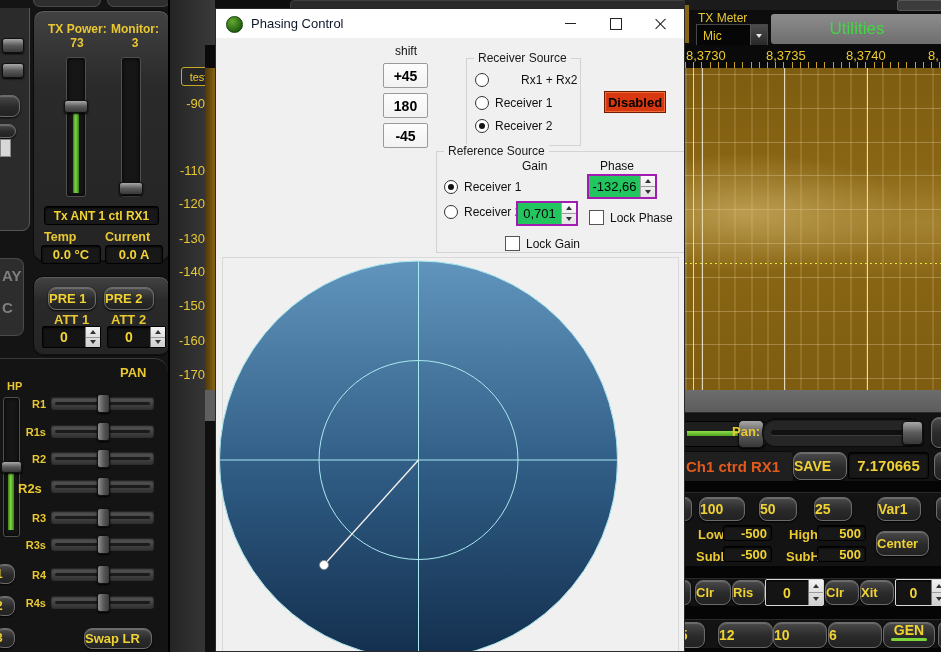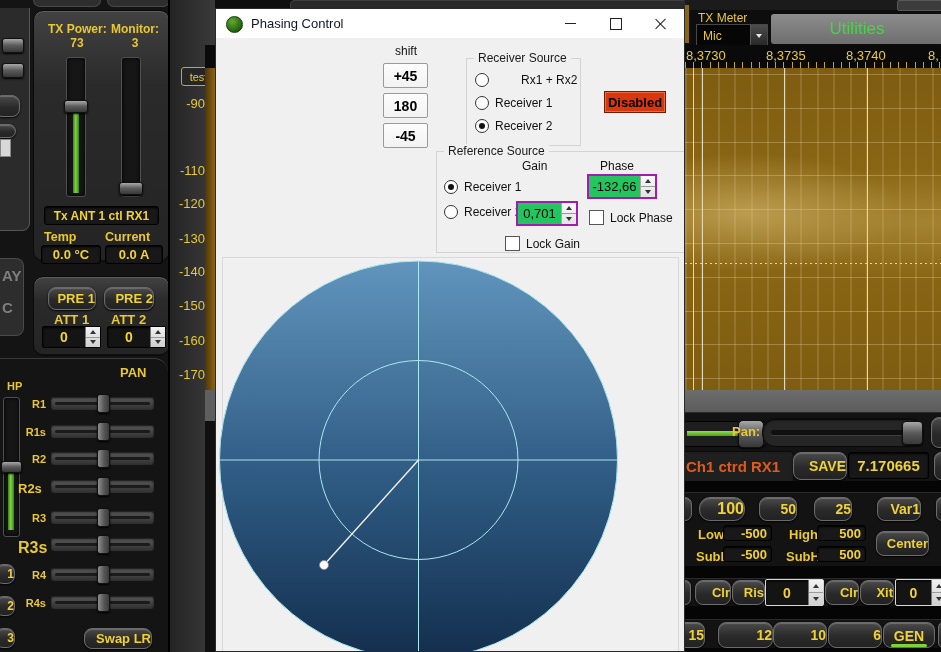--- a/index.html
+++ b/index.html
@@ -5,21 +5,21 @@
   html,body{margin:0;padding:0;background:#000;}
   #root{position:relative;width:941px;height:652px;overflow:hidden;background:#141414;
         font-family:"Liberation Sans",sans-serif;-webkit-font-smoothing:antialiased;}
   .abs{position:absolute;}
   .yl{color:#e9c832;font-weight:bold;}
   .lbl{font-size:12px;}
   
   .btnD{background:linear-gradient(180deg,#4a4a4a,#2a2a2a 55%,#222);border:1px solid #6b6b6b;
         border-radius:8px;color:#f0d232;font-weight:bold;text-align:center;
         box-shadow:inset 0 1px 1px rgba(255,255,255,.22),0 1px 2px rgba(0,0,0,.9);
-        display:flex;align-items:center;justify-content:flex-end;}
+        display:flex;align-items:center;justify-content:flex-start;}
   .lcd{background:#181818;border:1px solid #000;border-radius:3px;color:#f2d334;font-weight:bold;
        display:flex;align-items:center;justify-content:center;box-shadow:inset 0 1px 2px #000;}
   .panel{background:linear-gradient(180deg,#424242,#2a2a2a 30%,#242424);border-radius:10px;
          border:1px solid #0a0a0a;box-shadow:inset 0 1px 0 #5d5d5d,inset 0 -1px 0 #111;}
   
   .vtrack{background:#161616;border:1px solid #4f4f4f;border-radius:3px;box-shadow:inset 0 0 4px #000;}
   .gfillV{background:linear-gradient(90deg,#3a7d1d,#7ed73f 45%,#3a7d1d);}
   .vthumb{background:linear-gradient(180deg,#a8a8a8,#5a5a5a 50%,#383838);border:1px solid #101010;border-radius:3px;
           box-shadow:0 1px 2px #000;}
   
@@ -161,21 +161,21 @@
           <div class="hthumb" style="left:46px;top:-3px;width:11px;height:17px;"></div>
         </div>
       <div class="abs yl" style="left:18px;top:122px;width:28px;text-align:left;font-size:13px;">R2s</div>
       <div class="abs htrack" style="left:50px;top:120px;width:103px;height:13px;">
           <div class="hthumb" style="left:46px;top:-3px;width:11px;height:17px;"></div>
         </div>
       <div class="abs yl" style="left:18px;top:153px;width:28px;text-align:right;font-size:11px;">R3</div>
       <div class="abs htrack" style="left:50px;top:151px;width:103px;height:13px;">
           <div class="hthumb" style="left:46px;top:-3px;width:11px;height:17px;"></div>
         </div>
-      <div class="abs yl" style="left:18px;top:180px;width:28px;text-align:left;font-size:16px;">R3s</div>
+      <div class="abs yl" style="left:18px;top:180px;width:28px;text-align:right;font-size:11px;">R3s</div>
       <div class="abs htrack" style="left:50px;top:178px;width:103px;height:13px;">
           <div class="hthumb" style="left:46px;top:-3px;width:11px;height:17px;"></div>
         </div>
       <div class="abs yl" style="left:18px;top:210px;width:28px;text-align:right;font-size:11px;">R4</div>
       <div class="abs htrack" style="left:50px;top:208px;width:103px;height:13px;">
           <div class="hthumb" style="left:46px;top:-3px;width:11px;height:17px;"></div>
         </div>
       <div class="abs yl" style="left:18px;top:238px;width:28px;text-align:right;font-size:11px;">R4s</div>
       <div class="abs htrack" style="left:50px;top:236px;width:103px;height:13px;">
           <div class="hthumb" style="left:46px;top:-3px;width:11px;height:17px;"></div>
@@ -396,21 +396,21 @@
     </div>
     <div class="abs lcd" style="left:163px;top:452px;width:79px;height:25px;font-size:15px;">
       <span>7.170665</span>
     </div>
     <div class="abs btnD" style="left:249px;top:452px;width:12px;height:26px;"></div>
 
     <div class="abs sep" style="left:0;top:481px;width:256px;height:11px;"></div>
     <div class="abs rowbg" style="left:0;top:492px;width:256px;height:74px;"></div>
 
     <div class="abs btnD" style="left:-7px;top:497px;width:12px;height:22px;"></div>
-    <div class="abs btnD" style="left:14px;top:497px;width:44px;height:22px;font-size:16px;border-radius:11px;">
+    <div class="abs btnD" style="left:14px;top:497px;width:44px;height:22px;font-size:14px;">
         <span>100</span>
       </div>
     <div class="abs btnD" style="left:74px;top:497px;width:36px;height:22px;font-size:14px;">
         <span>50</span>
       </div>
     <div class="abs btnD" style="left:129px;top:497px;width:36px;height:22px;font-size:14px;">
         <span>25</span>
       </div>
     <div class="abs btnD" style="left:192px;top:497px;width:42px;height:22px;font-size:14px;">
         <span>Var1</span>

